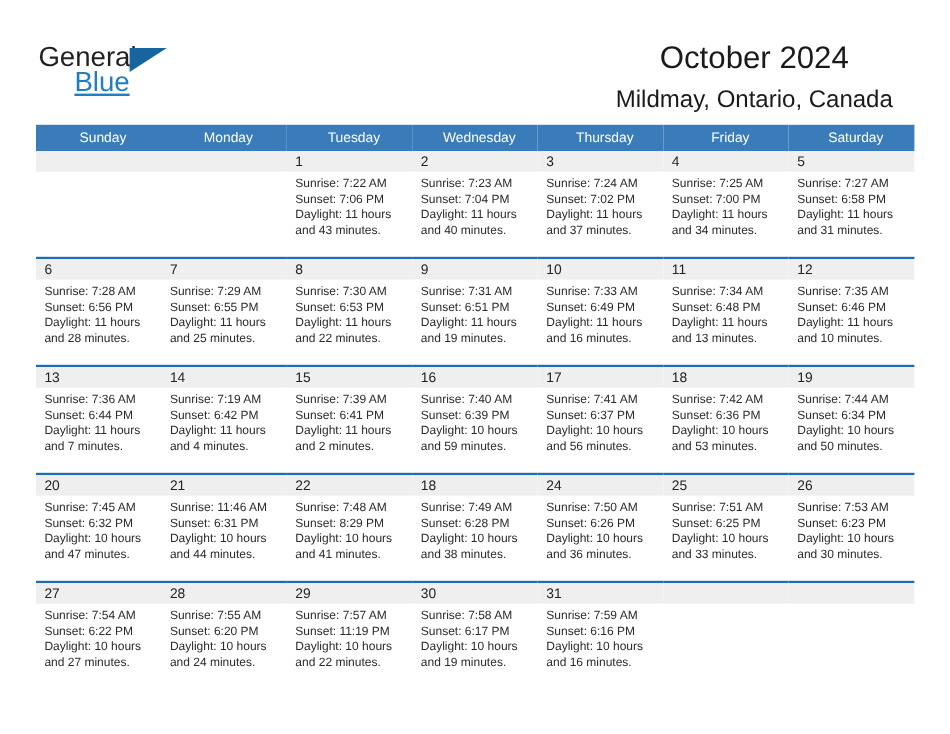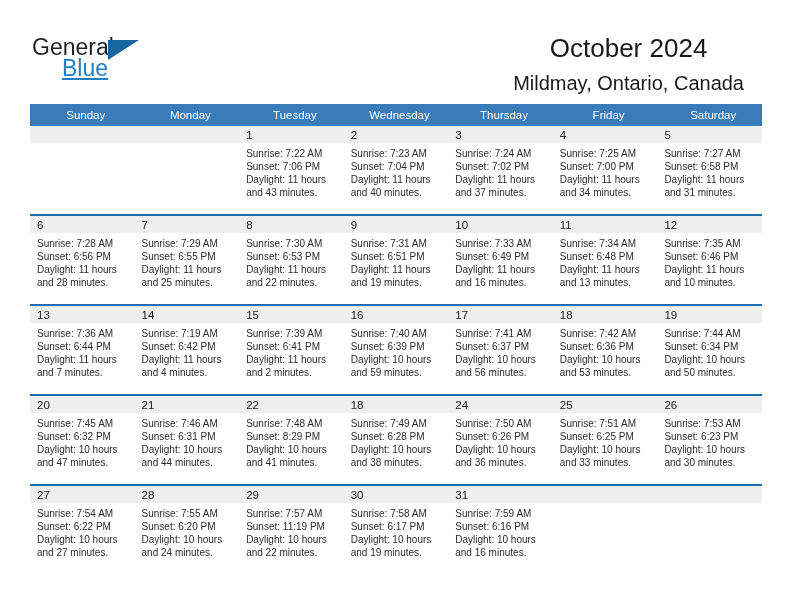--- a/index.html
+++ b/index.html
@@ -418,21 +418,21 @@
                 <div>Sunset: 6:32 PM</div>
                 <div>Daylight: 10 hours</div>
                 <div>and 47 minutes.</div>
               </div>
             </div>
           </td>
           <td>
             <div class="daycell">
               <div class="daynum-band">21</div>
               <div class="daybody">
-                <div>Sunrise: 7:46 AM</div>
+                <div>Sunrise: 11:46 AM</div>
                 <div>Sunset: 6:31 PM</div>
                 <div>Daylight: 10 hours</div>
                 <div>and 44 minutes.</div>
               </div>
             </div>
           </td>
           <td>
             <div class="daycell">
               <div class="daynum-band">22</div>
               <div class="daybody">

